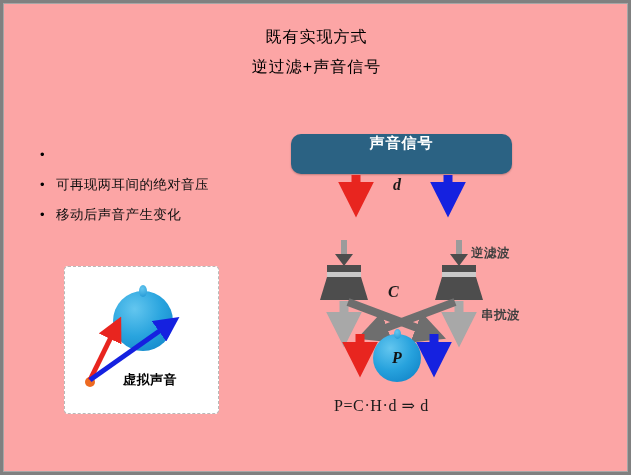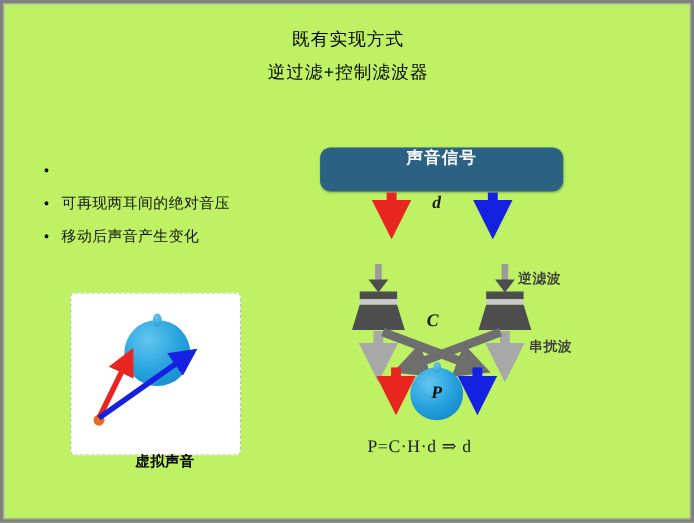--- a/index.html
+++ b/index.html
@@ -1,36 +1,36 @@
 <!DOCTYPE html>
 <html><head>
 <meta charset="utf-8">
 <style>
   html,body{margin:0;padding:0;background:#808080;}
   body{width:631px;height:475px;overflow:hidden;font-family:"Liberation Sans","DejaVu Sans",sans-serif;}
-  #slide{position:absolute;left:3px;top:3px;width:625px;height:469px;background:#bef264;
+  #slide{position:absolute;left:3px;top:3px;width:625px;height:469px;background:#fca5a5;
          border:1px solid #a6a6a6;box-sizing:border-box;overflow:hidden;}
 
   .title-block{position:absolute;left:0;top:18px;width:625px;text-align:center;}
   .title-line{color:#000;font-size:16px;line-height:30px;letter-spacing:1px;}
 
   .bullets{position:absolute;left:30px;top:142px;width:240px;}
   .bullet{display:flex;align-items:flex-start;margin-bottom:13px;}
   .bullet-dot{width:22px;color:#000;font-size:13px;line-height:17px;text-align:left;padding-left:6px;box-sizing:border-box;}
   .bullet-text{color:#111;font-size:13.5px;line-height:17px;letter-spacing:.4px;}
 
   
   .vs-panel{position:absolute;left:60px;top:262px;width:155px;height:148px;
             border:1.5px dashed #b9b9b9;border-radius:4px;box-sizing:border-box;background:#fff;}
   .vs-head{position:absolute;left:48px;top:24px;width:60px;height:60px;border-radius:50%;
            background:radial-gradient(circle at 36% 30%, #63c6ef 0%, #29a4de 48%, #0d7fc4 100%);}
   .vs-head:before{content:"";position:absolute;left:26px;top:-6px;width:8px;height:12px;border-radius:50%;
            background:radial-gradient(circle at 40% 30%, #63c6ef 0%, #1e95d4 100%);}
   .vs-dot{position:absolute;left:20px;top:110px;width:10px;height:10px;border-radius:50%;background:#ed6a21;}
-  .vs-label{position:absolute;left:58px;top:104px;font-size:13px;font-weight:bold;color:#000;letter-spacing:.5px;margin-top:40px;}
+  .vs-label{position:absolute;left:58px;top:104px;font-size:13px;font-weight:bold;color:#000;letter-spacing:.5px;}
 
   
   .box{position:absolute;border-radius:10px;display:flex;align-items:flex-start;justify-content:center;
        color:#fff;font-weight:bold;letter-spacing:1px;}
   .box-signal{left:287px;top:130px;width:221px;height:40px;background:#2b6283;font-size:15px;
        box-shadow:0 1px 2px rgba(0,0,0,.25);}
   .box-filter{left:287px;top:199px;width:221px;height:36px;background:#8d8d8d;font-size:14px;
        box-shadow:0 1px 2px rgba(0,0,0,.25);}
 
   .d-label{position:absolute;left:389px;top:172px;font-size:16px;font-style:italic;font-weight:bold;
@@ -55,21 +55,21 @@
 
   svg.overlay{position:absolute;left:0;top:0;width:625px;height:469px;pointer-events:none;}
 </style>
 </head>
 <body>
 
 <div id="slide">
 
   <div class="title-block">
     <div class="title-line">既有实现方式</div>
-    <div class="title-line">逆过滤+控制滤波器</div>
+    <div class="title-line">逆过滤+声音信号</div>
   </div>
 
   <div class="bullets">
     <div class="bullet">
       <span class="bullet-dot">•</span>
     </div>
     <div class="bullet">
       <span class="bullet-dot">•</span>
       <span class="bullet-text">可再现两耳间的绝对音压</span>
     </div>

